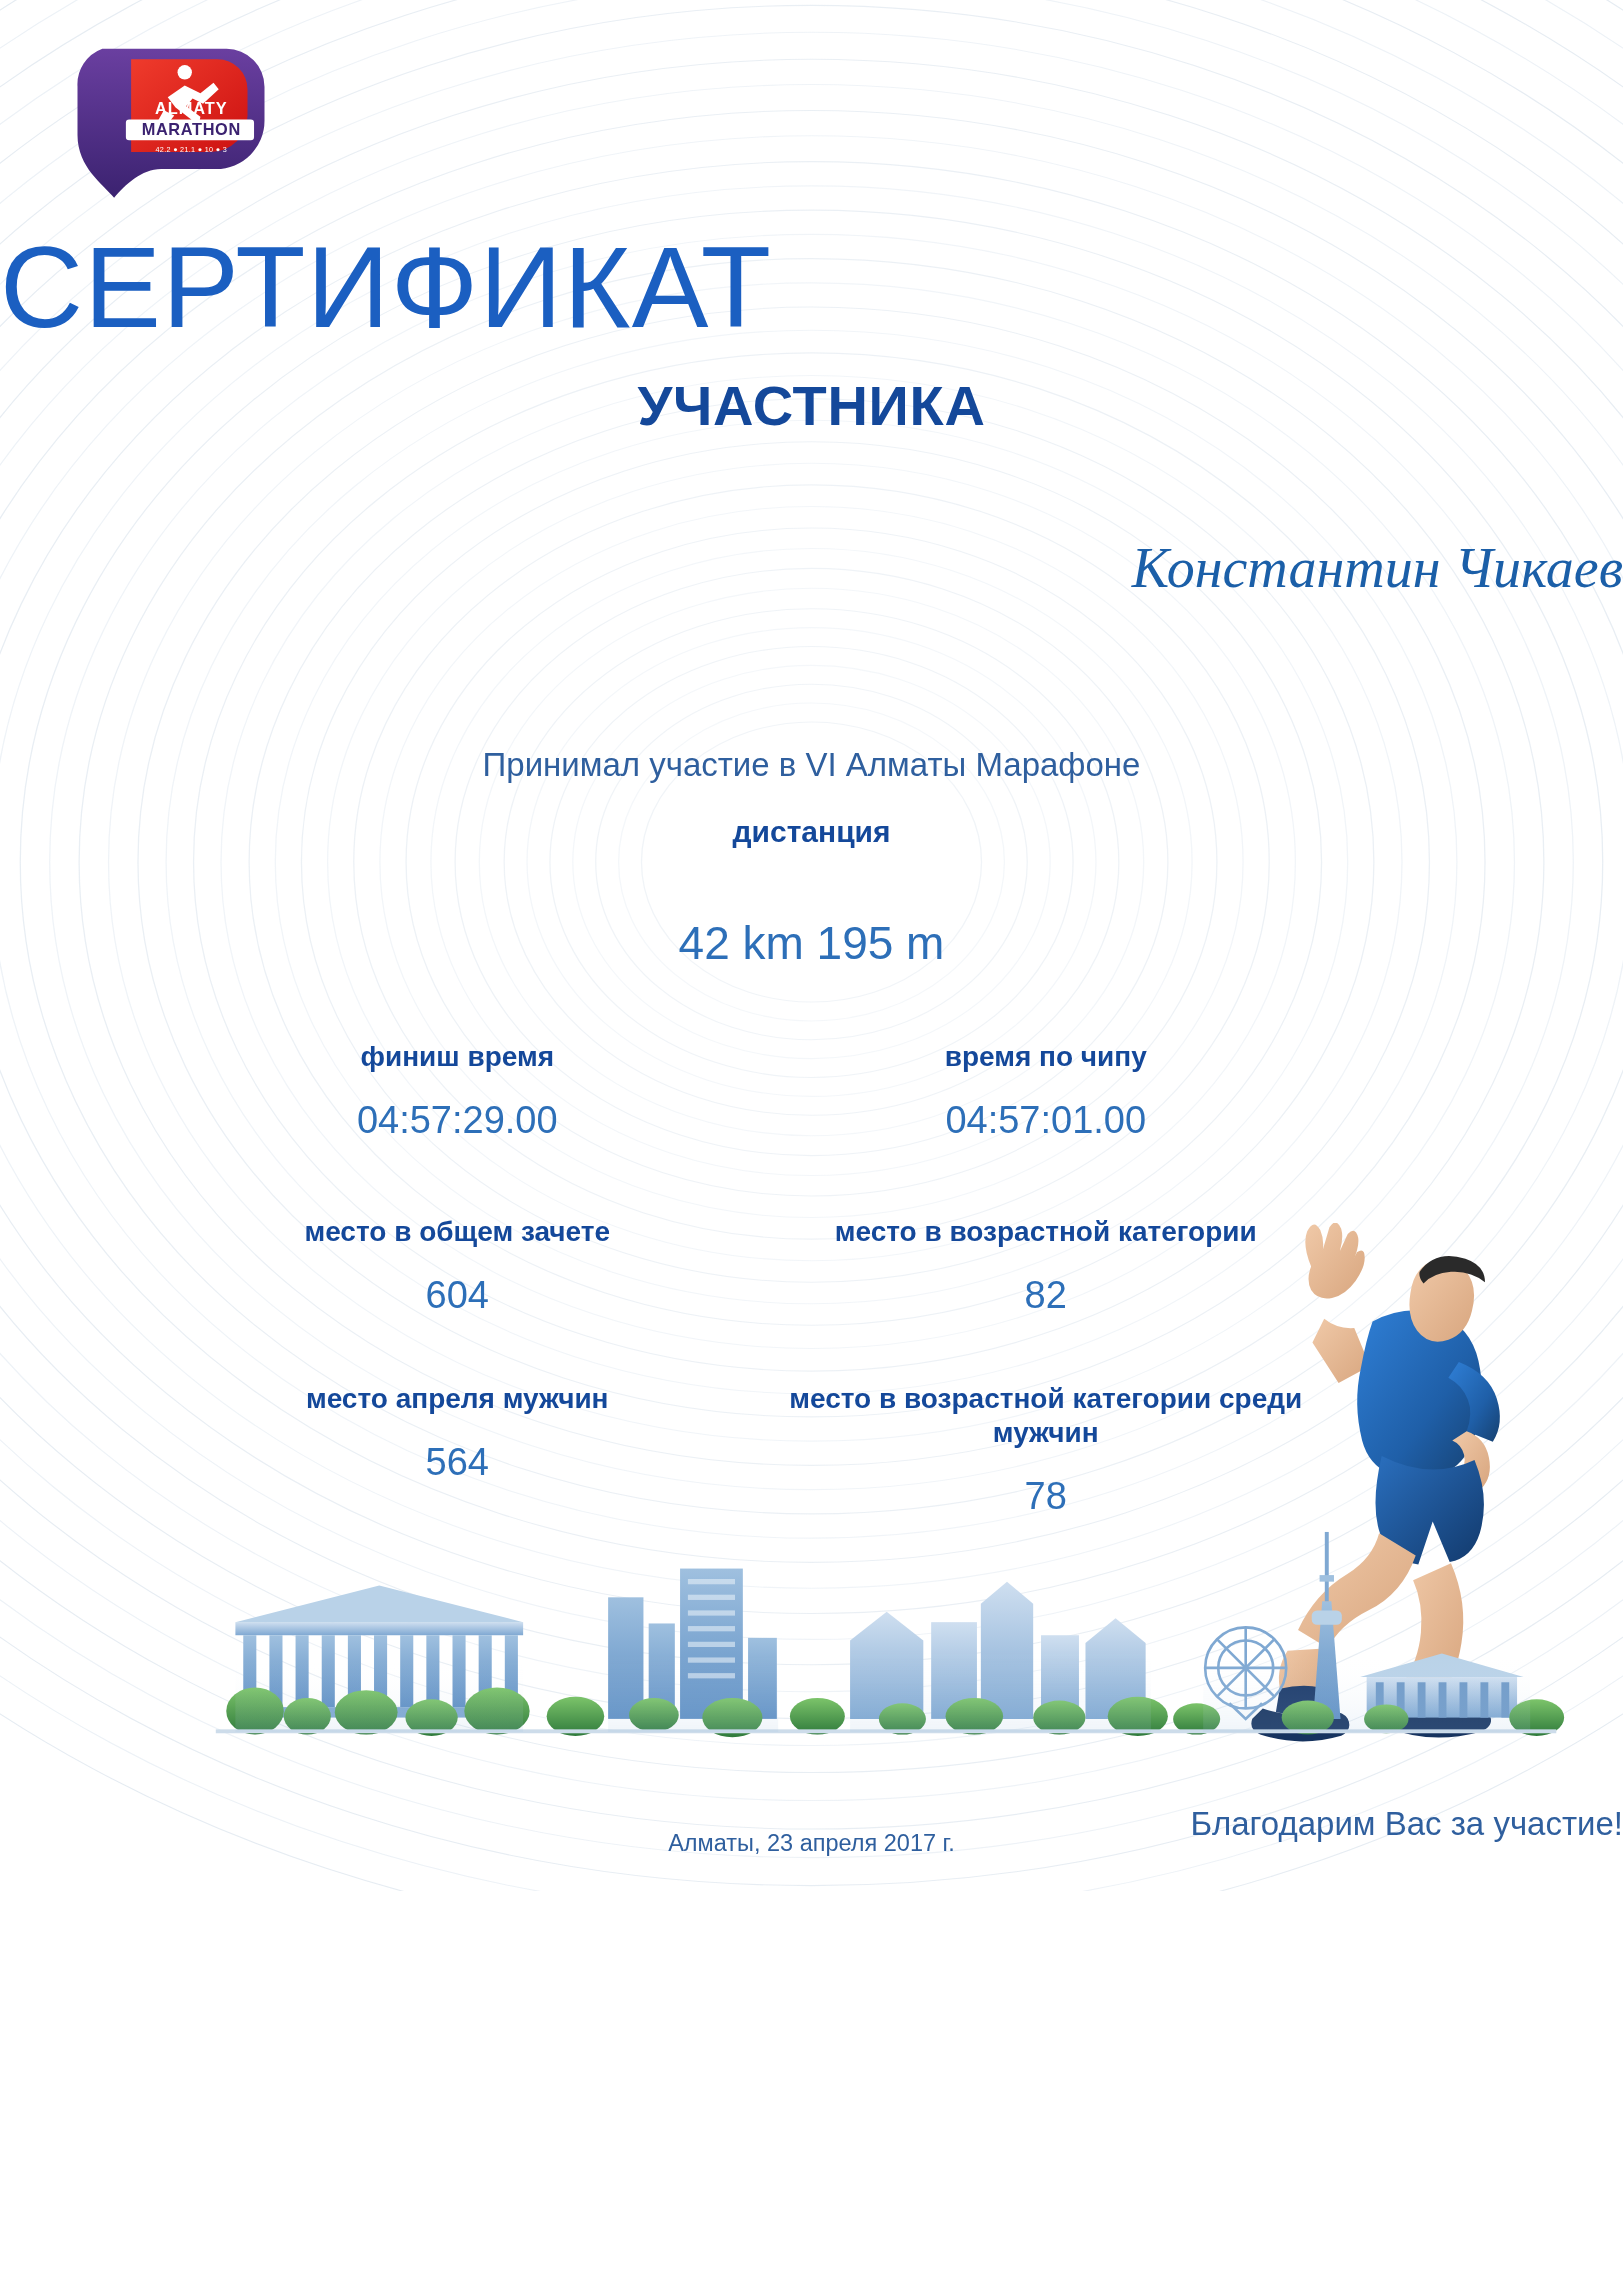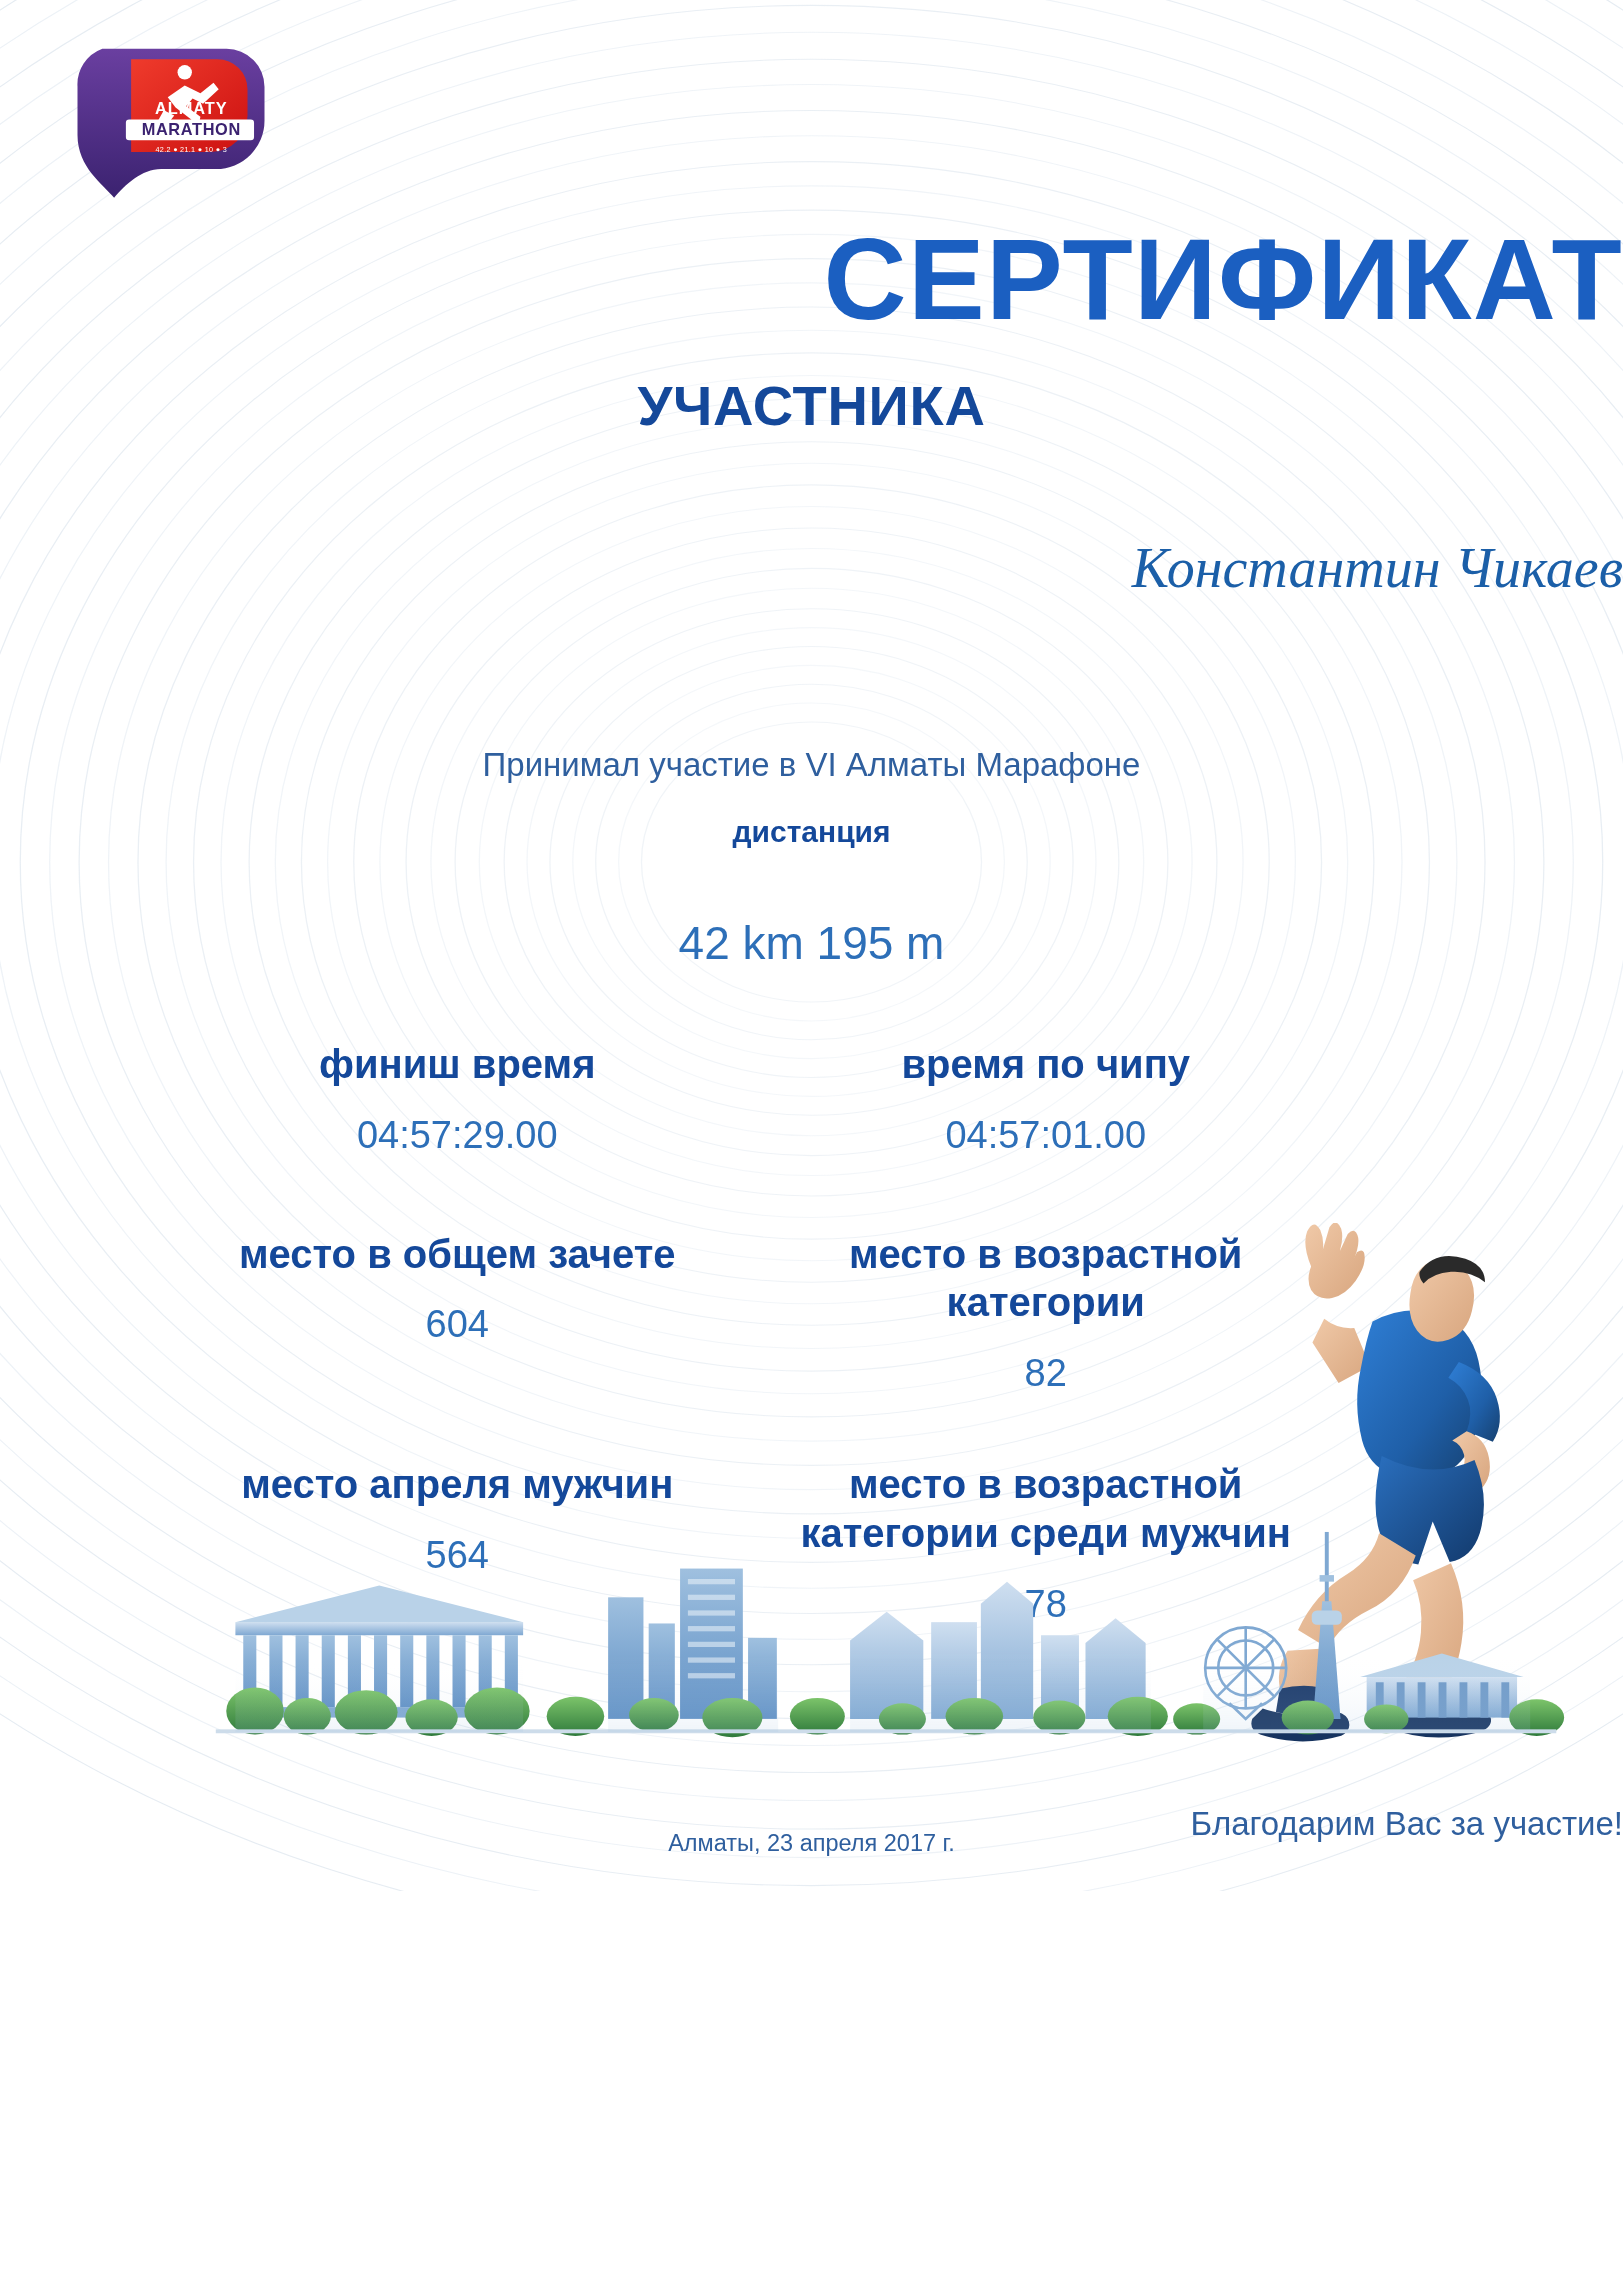--- a/index.html
+++ b/index.html
@@ -33,25 +33,25 @@
     width: 216px;
     height: 170px;
   }
   .logo svg { width: 100%; height: 100%; display: block; }
 
   
   .title-main {
     position: absolute;
     left: 0;
     right: 0;
-    top: 222px;
-    text-align: right;
+    top: 230px;
+    text-align: left;
     font-size: 115px;
     line-height: 1;
-    font-weight: bold;
+    font-weight: normal;
     letter-spacing: 1.3px;
     color: #1b5fc1;
     font-family: "Liberation Sans", sans-serif;
   }
   .title-sub {
     position: absolute;
     left: 0;
     right: 0;
     top: 378px;
     text-align: center;
@@ -116,21 +116,21 @@
     display: flex;
     width: 100%;
   }
   .result-cell {
     width: 50%;
     text-align: center;
     box-sizing: border-box;
     padding: 0 26px;
   }
   .result-label {
-    font-size: 40px;
+    font-size: 28px;
     font-weight: bold;
     color: #14489a;
     line-height: 1.22;
   }
   .result-value {
     font-size: 38px;
     color: #2d6fb8;
     margin-top: 26px;
     line-height: 1.1;
   }

